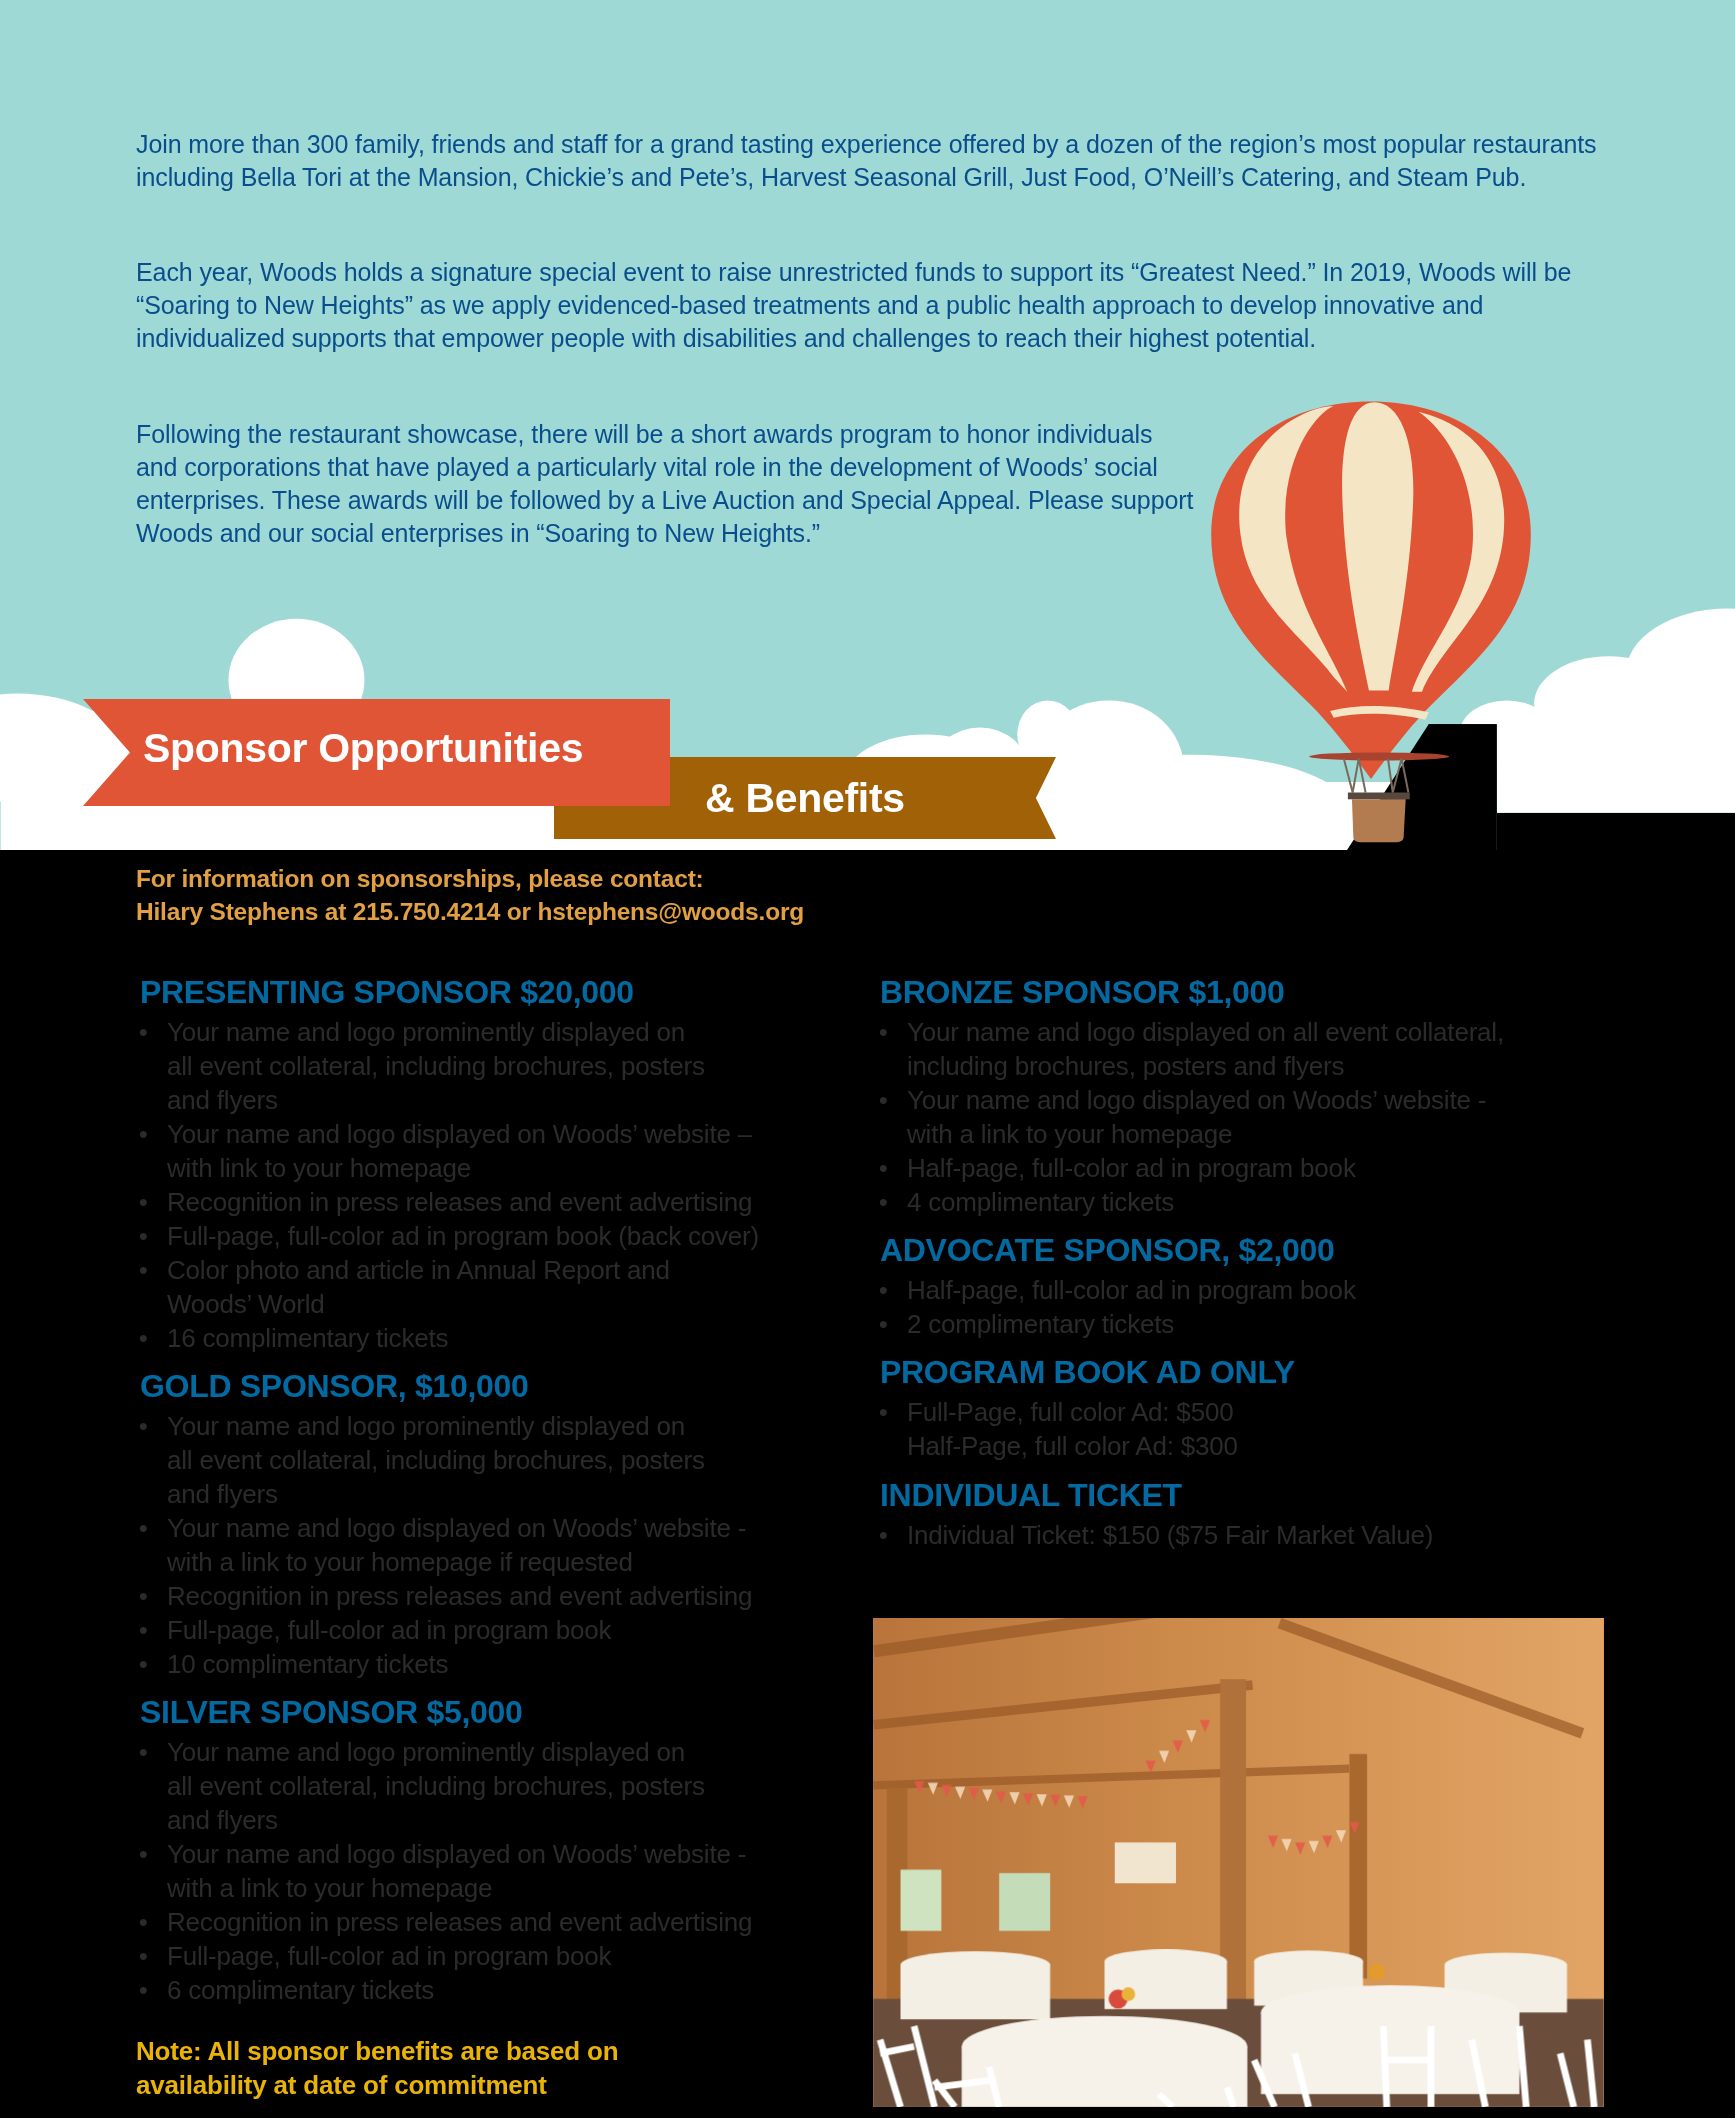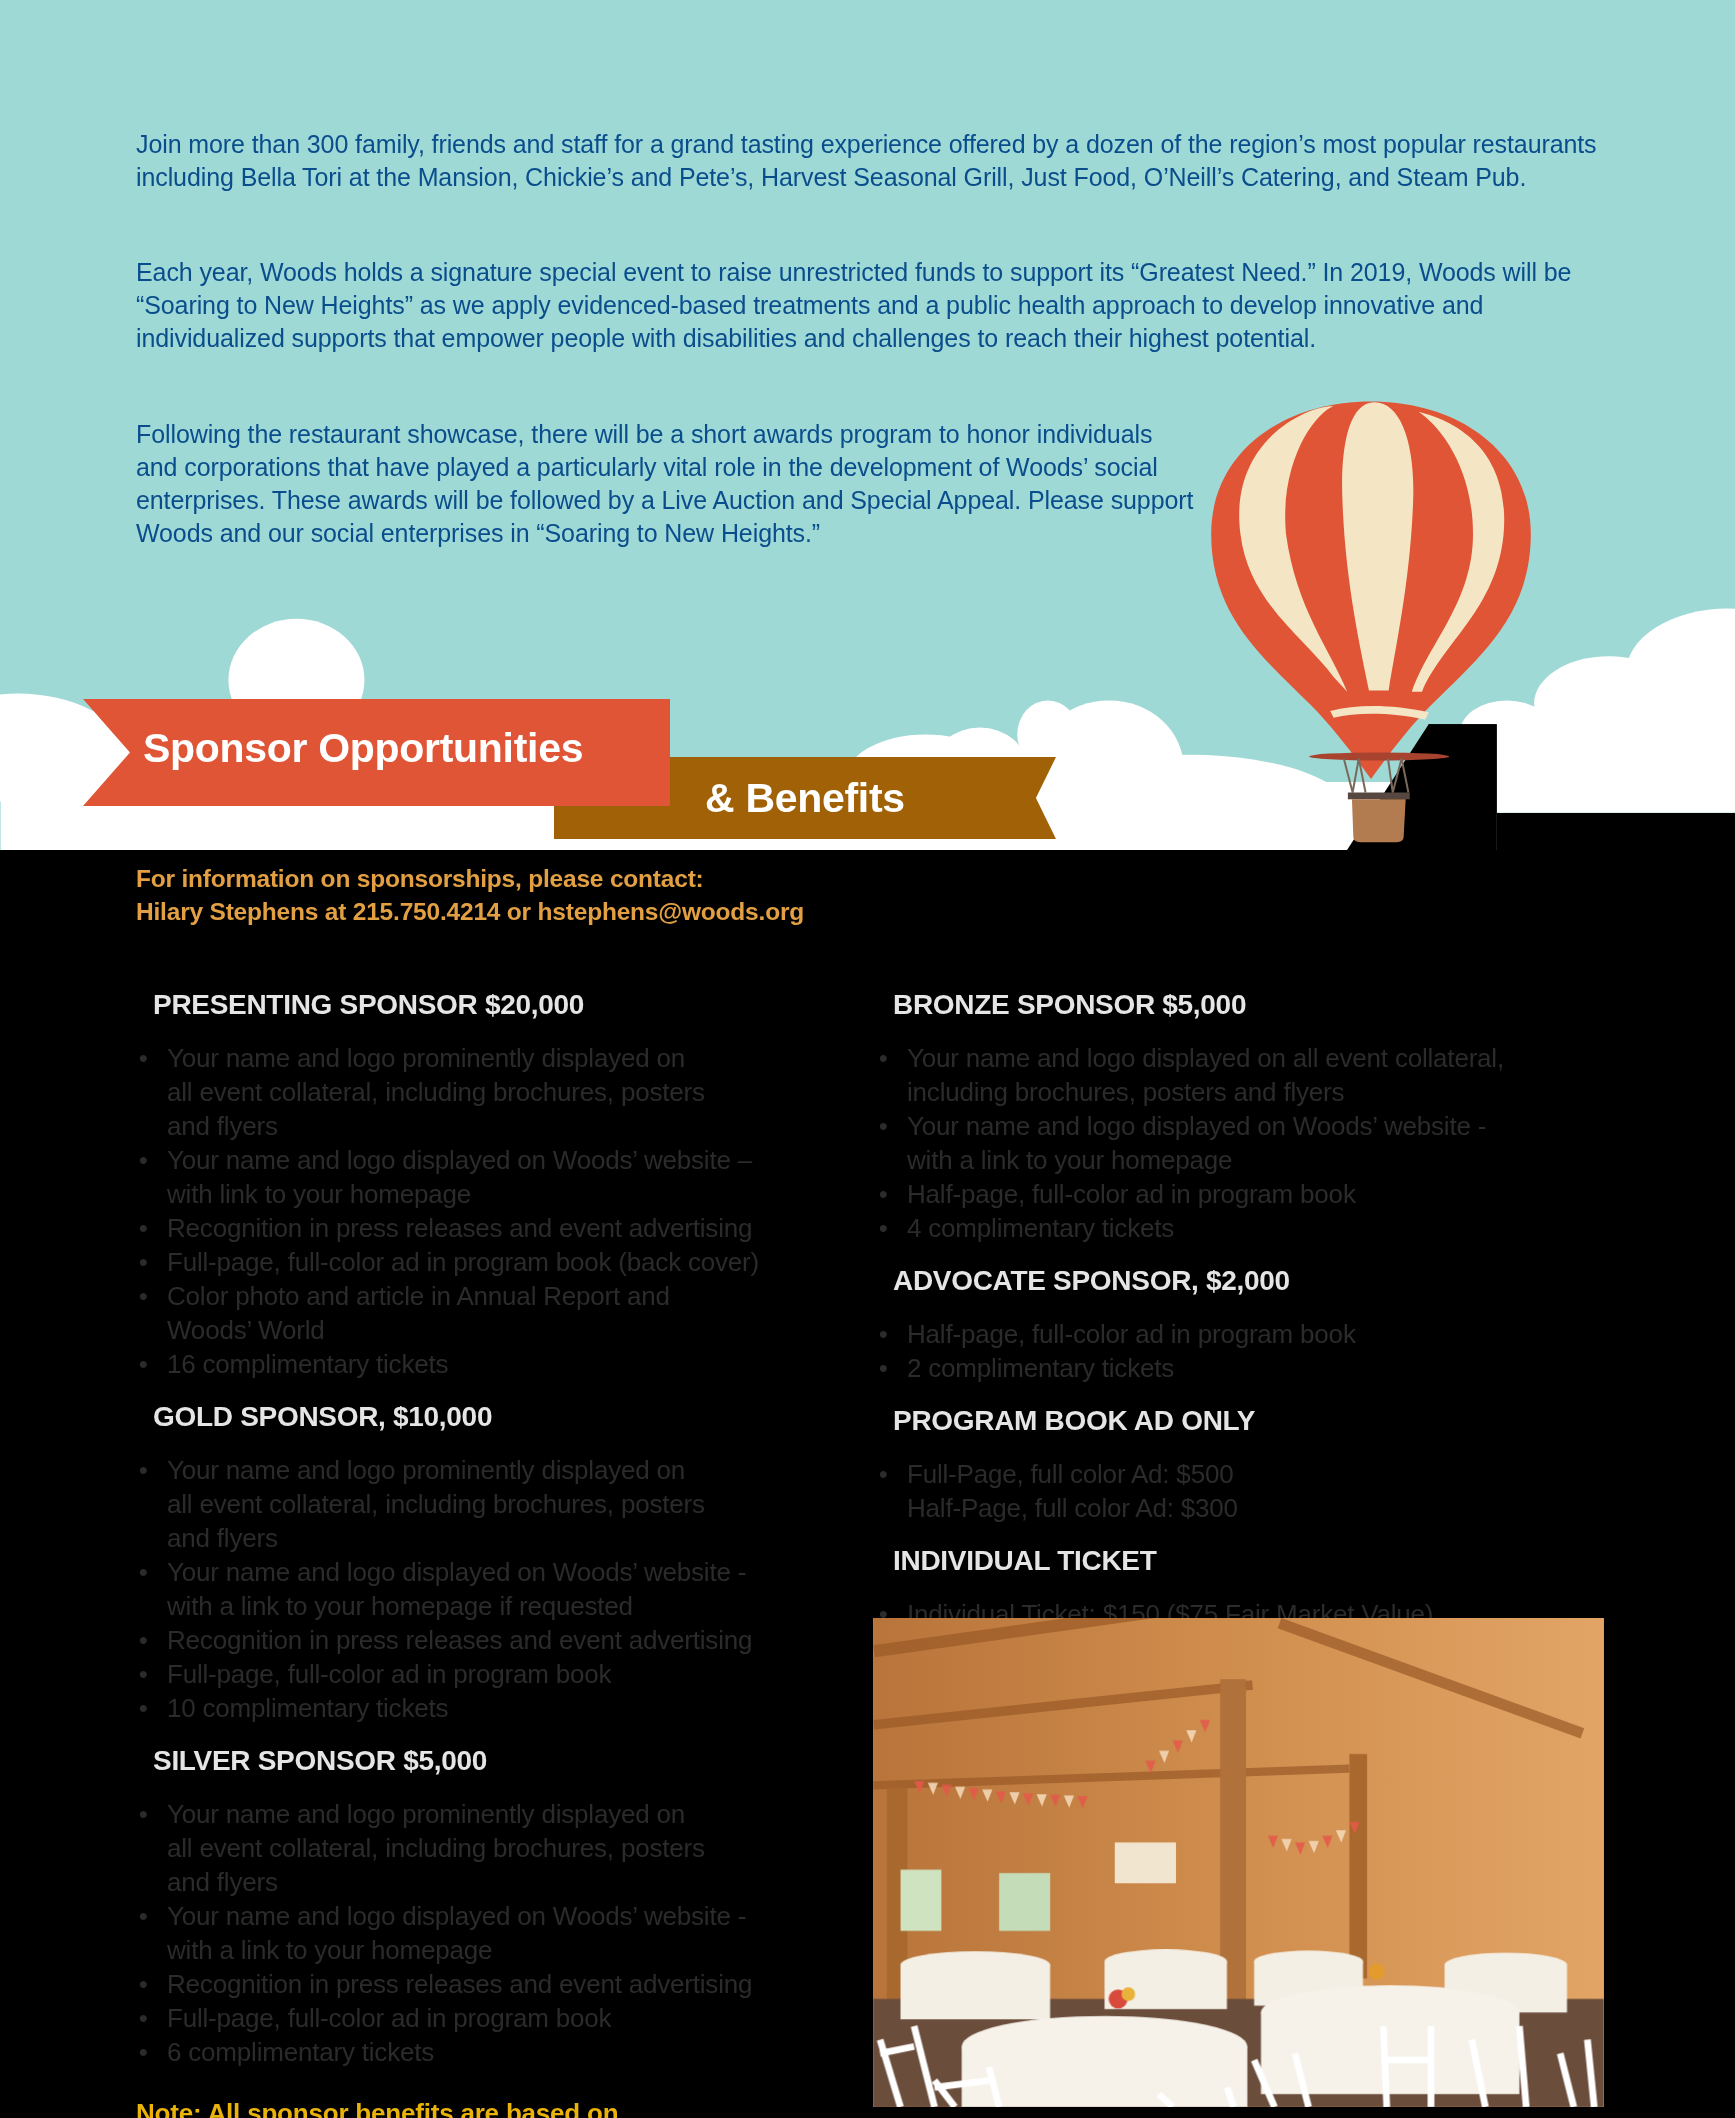--- a/index.html
+++ b/index.html
@@ -15,21 +15,21 @@
   .ribbon1 span { position:absolute; left:60px; top:26px; color:#fff; font-weight:bold; font-size:41px; letter-spacing:-0.3px; white-space:nowrap; }
   .ribbon2 { position:absolute; left:554px; top:757px; width:502px; height:82px; background:#a16207; clip-path:polygon(0 0,100% 0,96% 50%,100% 100%,0 100%); z-index:2; }
   .ribbon2 span { position:absolute; left:151px; top:17.7px; color:#fff; font-weight:bold; font-size:41px; letter-spacing:-0.3px; white-space:nowrap; }
   .ribbon-fold { position:absolute; left:554px; top:806px; width:116px; height:32px; background:#a9412f; clip-path:polygon(0 100%,100% 0,0 0); z-index:2; }
   .balloon { position:absolute; left:1201px; top:398px; width:340px; height:517px; z-index:4; }
   .contact { position:absolute; left:133px; top:859px; color:#e2a043; font-weight:bold; font-size:24.5px; line-height:33px; margin:3px; letter-spacing:-0.2px; }
   .col { position:absolute; top:969px; }
   .col-left { left:136px; width:721px; }
   .col-right { left:876px; width:748px; }
   .section { margin-bottom:12.2px; }
-  .section h3 { margin:17px; color:#e5e5e5; font-size:28px; font-weight:bold; line-height:38px; letter-spacing:-0.3px; }
+  .section h3 { margin:4px; color:#0369a1; font-size:32px; font-weight:bold; line-height:38px; letter-spacing:-0.3px; }
   .section ul { list-style:none; margin:1.4px 0 0 0; padding:0; }
   .section li { position:relative; padding-left:31px; color:#2b2b2b; font-size:26px; line-height:34px; letter-spacing:-0.2px; white-space:pre-line; }
   .section li::before { content:"\2022"; position:absolute; left:2.7px; top:0; color:#2b2b2b; }
   .note { color:#eab308; font-weight:bold; font-size:26px; line-height:34px; margin-top:27px; letter-spacing:-0.2px; white-space:pre-line; }
   .photo { position:absolute; left:873px; top:1618px; width:731px; height:489px; overflow:hidden; background:#c98a4a; }
 </style>
 </head>
 <body>
 
 <div class="sky"></div>
@@ -137,21 +137,21 @@
       <li>Full-page, full-color ad in program book</li>
       <li>6 complimentary tickets</li>
     </ul>
   </div>
   <div class="note">Note: All sponsor benefits are based on
 availability at date of commitment</div>
 </div>
 
 <div class="col col-right">
   <div class="section">
-    <h3>BRONZE SPONSOR $5,000</h3>
+    <h3>BRONZE SPONSOR $1,000</h3>
     <ul>
       <li>Your name and logo displayed on all event collateral,
 including brochures, posters and flyers</li>
       <li>Your name and logo displayed on Woods’ website -
 with a link to your homepage</li>
       <li>Half-page, full-color ad in program book</li>
       <li>4 complimentary tickets</li>
     </ul>
   </div>
   <div class="section">

